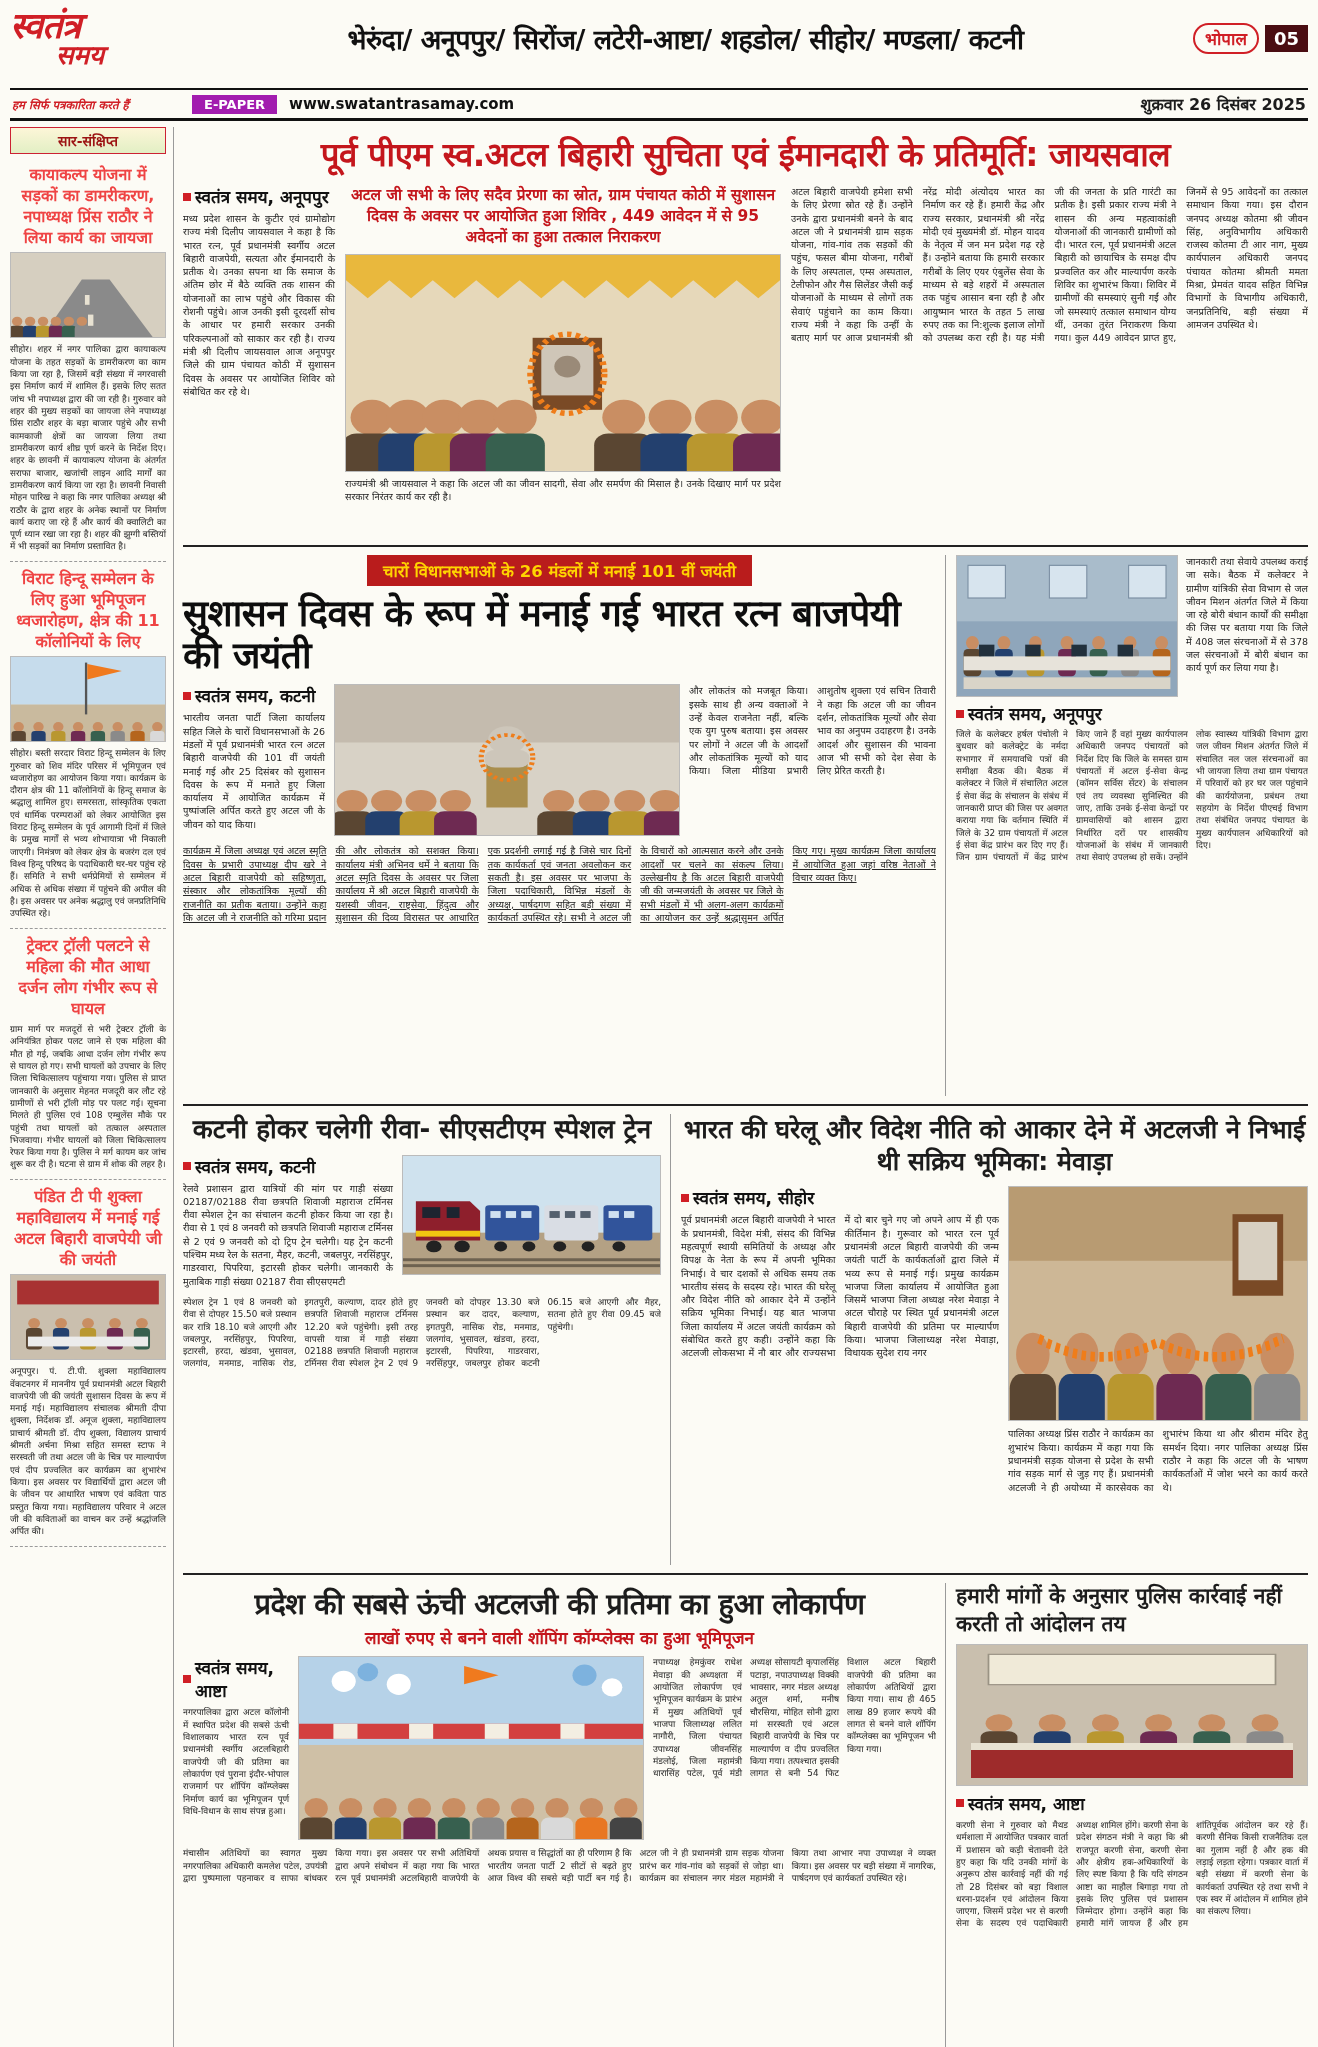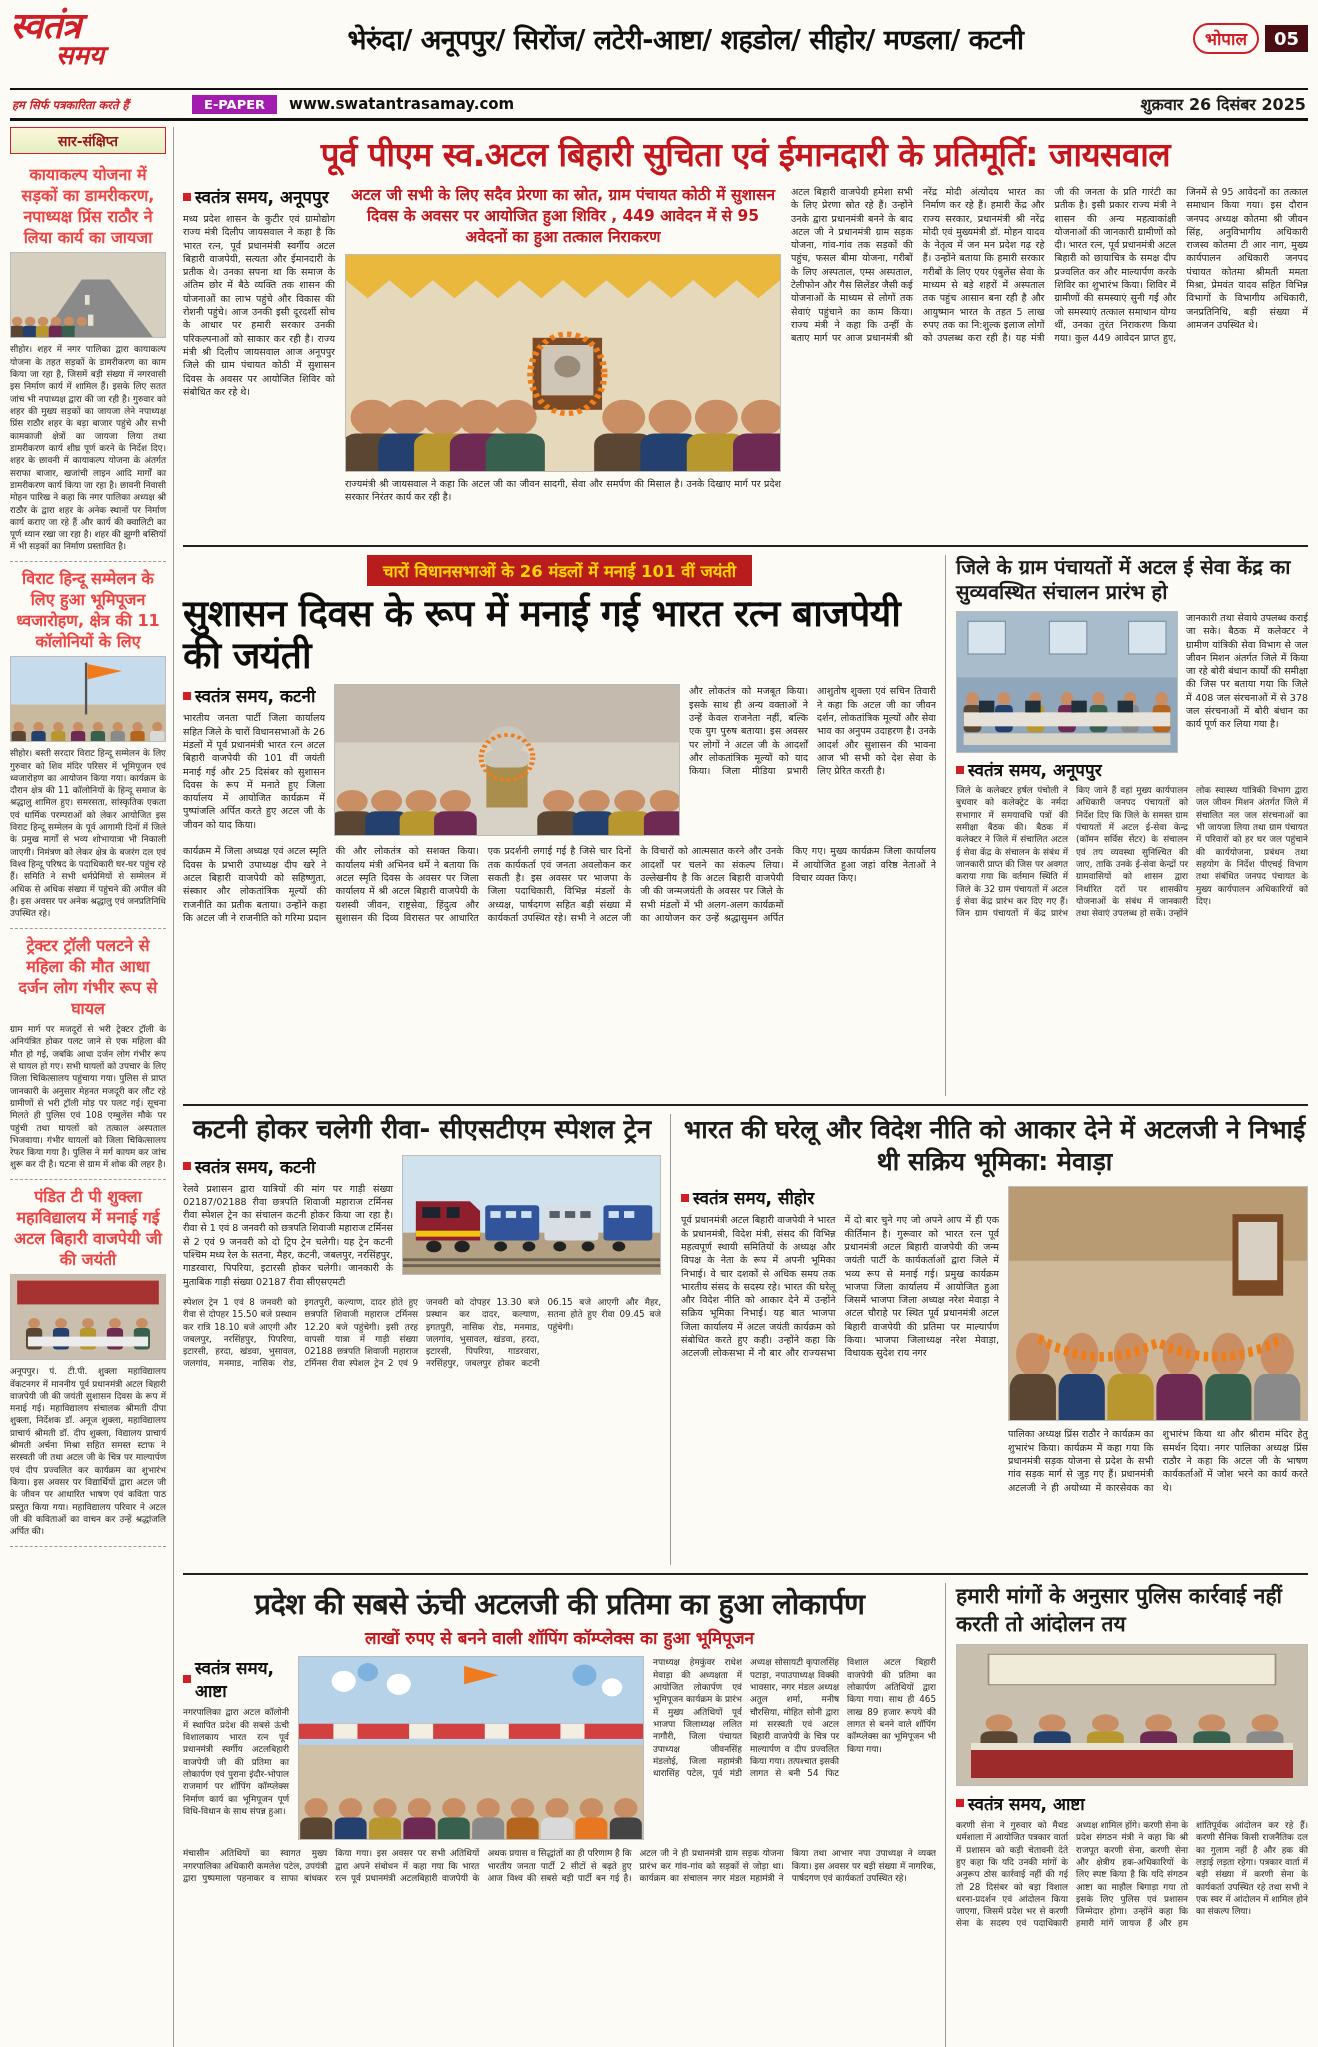--- a/index.html
+++ b/index.html
@@ -58,21 +58,21 @@
 
   
   .mid-row { display:flex; gap:10px; border-bottom:2px solid #222; padding:8px 0; }
   .jayanti { flex:1; border-right:1px solid #9a9a9a; padding-right:9px; min-width:0; }
   .banner { background:#b91c1c; color:#ffd400; font-weight:800; font-size:16.5px; padding:4px 16px; width:fit-content; margin:0 auto 7px; }
   .jayanti h2 { font-size:37px; line-height:1.14; font-weight:800; color:#0d0d0d; margin-bottom:7px; letter-spacing:-0.5px; }
   .j-top { display:flex; gap:9px; }
   .j-col1 { width:142px; flex:none; }
   .j-photo { width:346px; height:152px; flex:none; }
   .j-right { flex:1; column-count:2; column-gap:9px; height:152px; }
-  .j-bottom { column-count:5; column-gap:9px; margin-top:8px; height:252px; }
+  .j-bottom { column-count:5; column-gap:9px; margin-top:8px; height:252px;text-decoration:underline; }
 
   .eseva { width:352px; flex:none; }
   .eseva h2 { font-size:20px; font-weight:800; line-height:1.25; margin-bottom:6px; }
   .e-top { display:flex; gap:8px; }
   .e-photo { width:222px; height:142px; flex:none; }
   .e-side { flex:1; font-size:8.8px; }
   .e-byline { margin:5px 0 3px; }
   .e-body { column-count:3; column-gap:8px; font-size:8.8px; height:300px; }
 
   
@@ -315,21 +315,20 @@
                   <circle cx="192" cy="93" r="9" fill="#c98e63"></circle>
                   <rect x="179.6" y="101" width="24.8" height="36" rx="6" fill="#6e2a52"></rect>
                 </svg>
               </div>
             <div class="j-right colbody body">और लोकतंत्र को मजबूत किया। इसके साथ ही अन्य वक्ताओं ने उन्हें केवल राजनेता नहीं, बल्कि एक युग पुरुष बताया। इस अवसर पर लोगों ने अटल जी के आदर्शों और लोकतांत्रिक मूल्यों को याद किया। जिला मीडिया प्रभारी आशुतोष शुक्ला एवं सचिन तिवारी ने कहा कि अटल जी का जीवन दर्शन, लोकतांत्रिक मूल्यों और सेवा भाव का अनुपम उदाहरण है। उनके आदर्श और सुशासन की भावना आज भी सभी को देश सेवा के लिए प्रेरित करती है।</div>
           </div>
           <div class="j-bottom colbody body">कार्यक्रम में जिला अध्यक्ष एवं अटल स्मृति दिवस के प्रभारी उपाध्यक्ष दीप खरे ने अटल बिहारी वाजपेयी को सहिष्णुता, संस्कार और लोकतांत्रिक मूल्यों की राजनीति का प्रतीक बताया। उन्होंने कहा कि अटल जी ने राजनीति को गरिमा प्रदान की और लोकतंत्र को सशक्त किया। कार्यालय मंत्री अभिनव धर्मे ने बताया कि अटल स्मृति दिवस के अवसर पर जिला कार्यालय में श्री अटल बिहारी वाजपेयी के यशस्वी जीवन, राष्ट्रसेवा, हिंदुत्व और सुशासन की दिव्य विरासत पर आधारित एक प्रदर्शनी लगाई गई है जिसे चार दिनों तक कार्यकर्ता एवं जनता अवलोकन कर सकती है। इस अवसर पर भाजपा के जिला पदाधिकारी, विभिन्न मंडलों के अध्यक्ष, पार्षदगण सहित बड़ी संख्या में कार्यकर्ता उपस्थित रहे। सभी ने अटल जी के विचारों को आत्मसात करने और उनके आदर्शों पर चलने का संकल्प लिया। उल्लेखनीय है कि अटल बिहारी वाजपेयी जी की जन्मजयंती के अवसर पर जिले के सभी मंडलों में भी अलग-अलग कार्यक्रमों का आयोजन कर उन्हें श्रद्धासुमन अर्पित किए गए। मुख्य कार्यक्रम जिला कार्यालय में आयोजित हुआ जहां वरिष्ठ नेताओं ने विचार व्यक्त किए।</div>
         </section>
 
         <section class="eseva">
-          <h2>जिले के ग्राम पंचायतों में अटल ई सेवा केंद्र का सुव्यवस्थित संचालन प्रारंभ हो</h2>
           <div class="e-top">
             <div class="photo e-photo">
                 <svg viewBox="0 0 200 120" preserveAspectRatio="none" xmlns="http://www.w3.org/2000/svg">
                   <rect width="200" height="120" fill="#8fa6bb"></rect>
                   <rect width="200" height="56" fill="#a9bccb"></rect>
                   <rect x="10" y="8" width="34" height="28" fill="#d7e4ee" stroke="#7b8fa3"></rect>
                   <rect x="84" y="8" width="34" height="28" fill="#d7e4ee" stroke="#7b8fa3"></rect>
                   <rect x="156" y="8" width="34" height="28" fill="#d7e4ee" stroke="#7b8fa3"></rect>
                   <circle cx="14" cy="74.45" r="5.8500000000000005" fill="#c98e63"></circle>
                   <rect x="5.9399999999999995" y="79.65" width="16.12" height="23.400000000000002" rx="3.9" fill="#5a4632"></rect>

